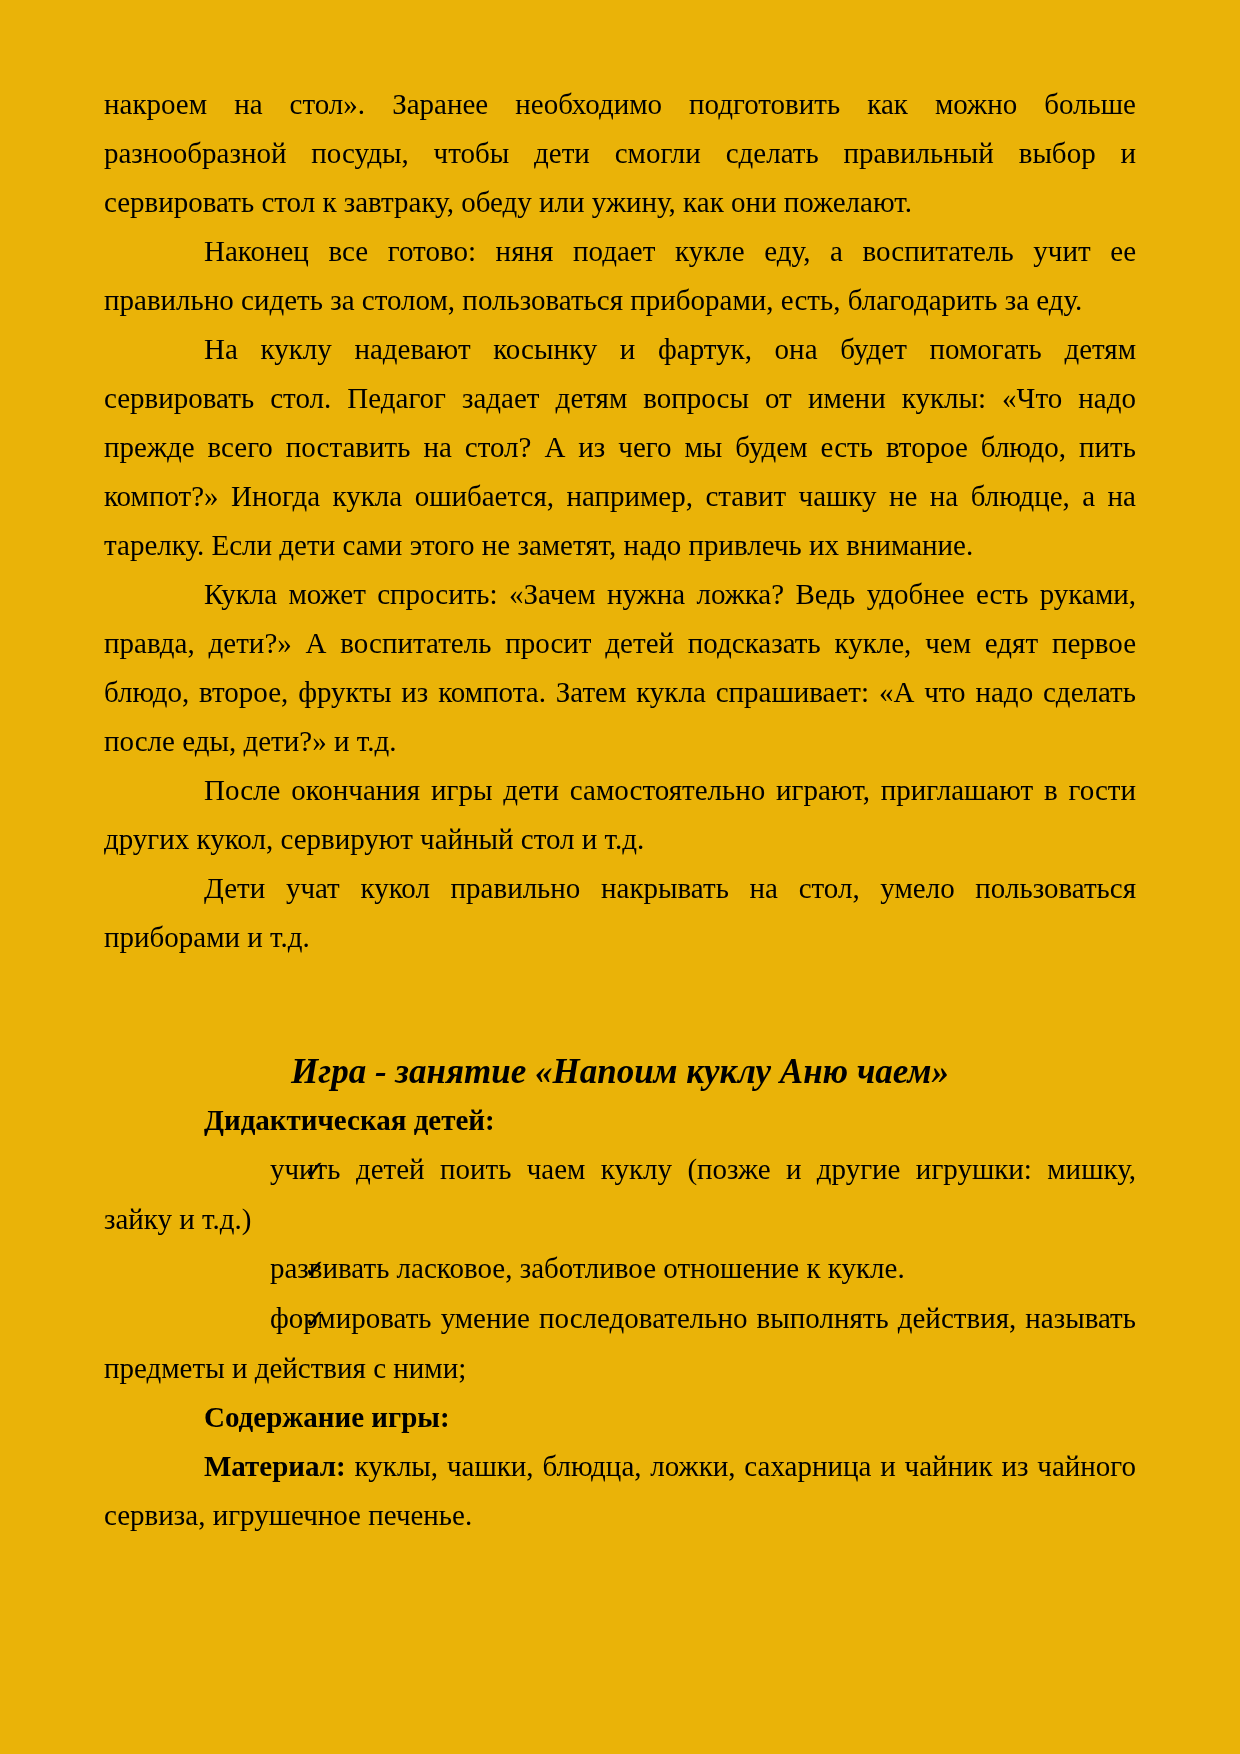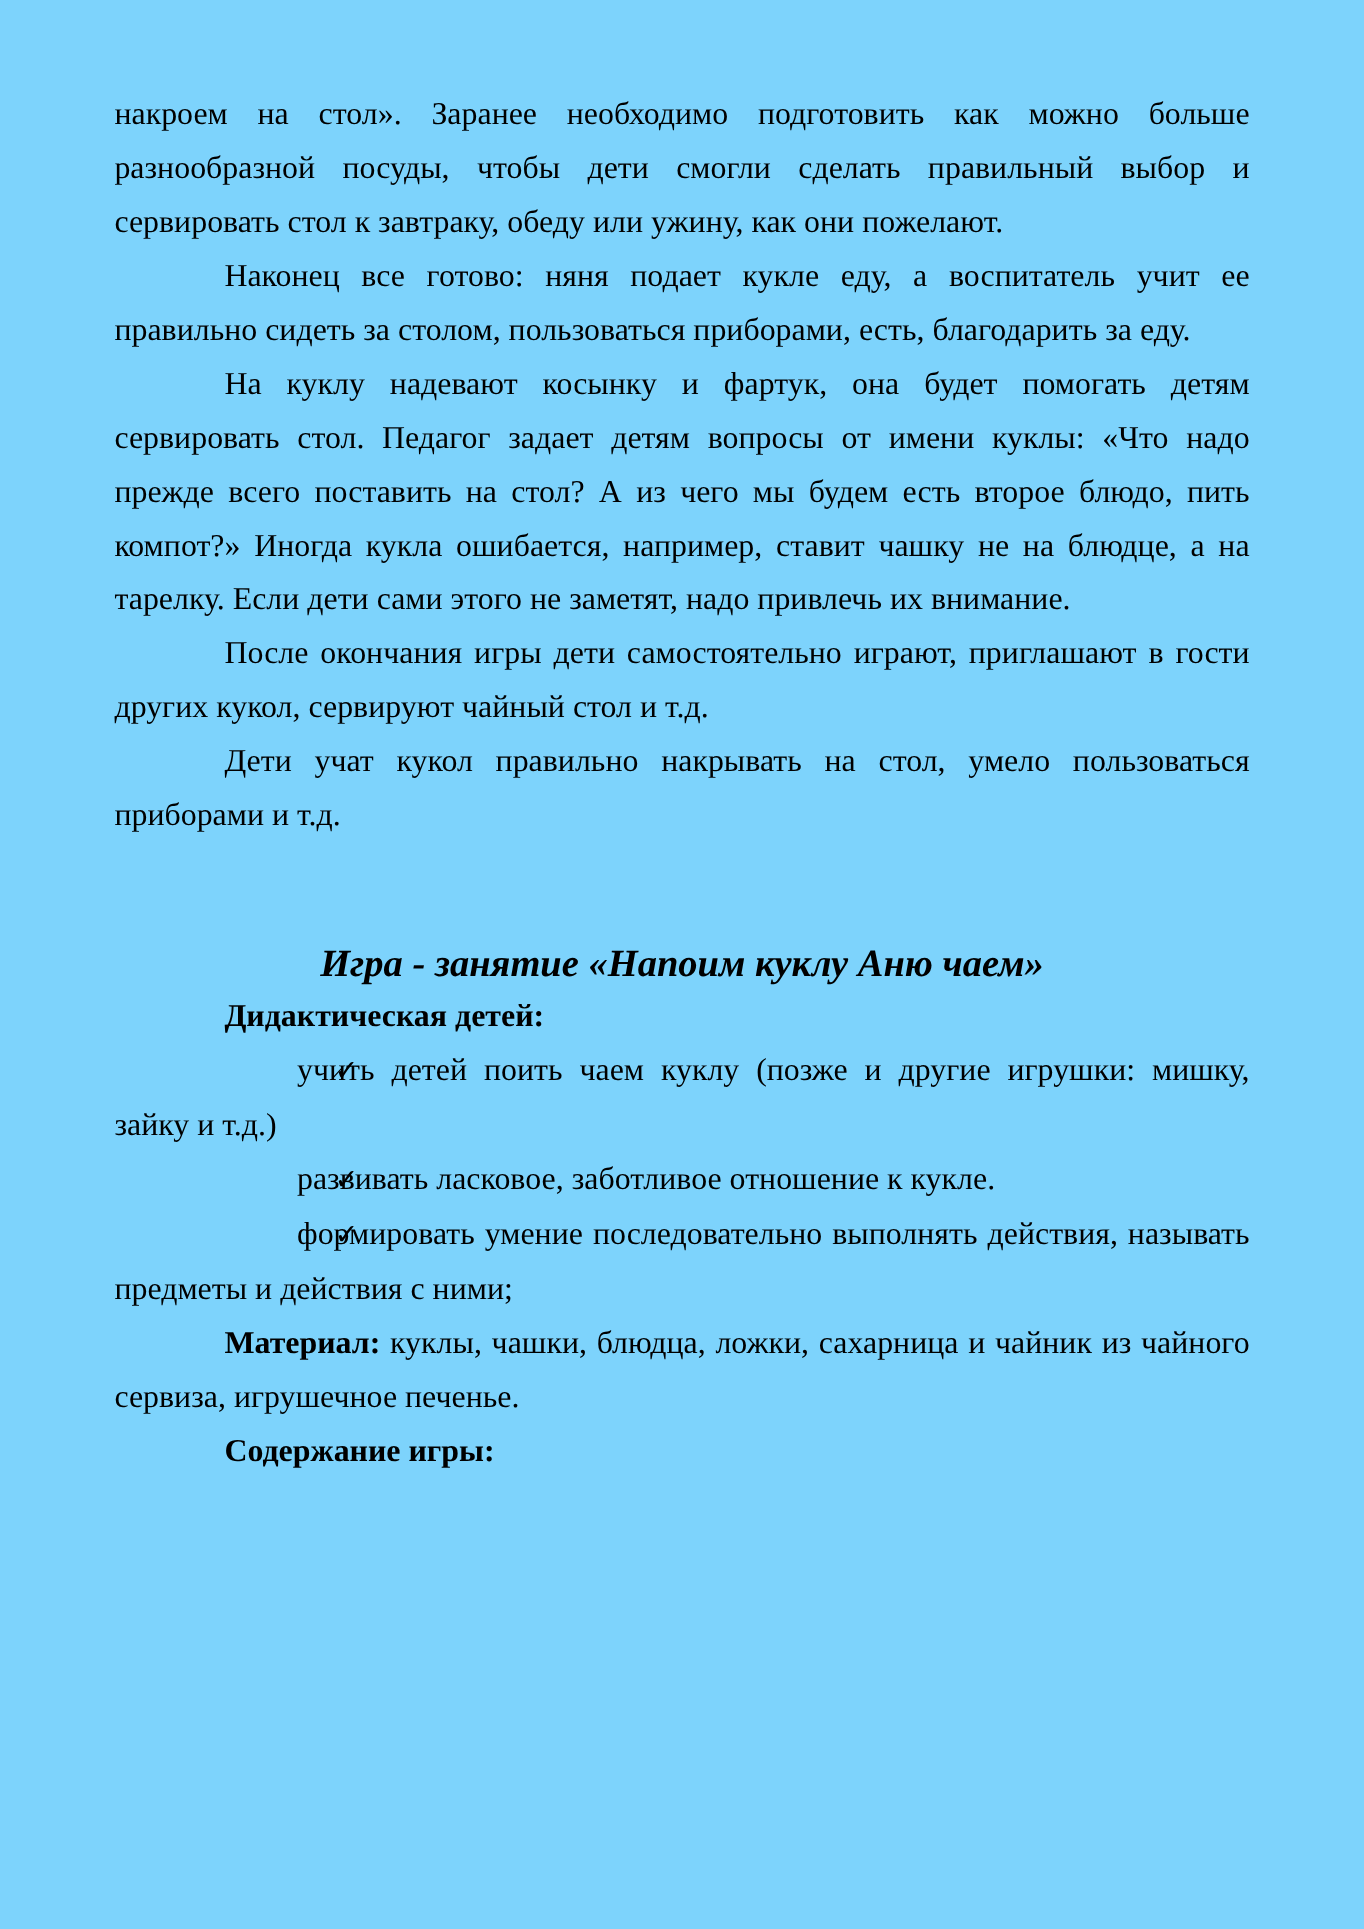--- a/index.html
+++ b/index.html
@@ -5,21 +5,21 @@
   html, body {
     margin: 0;
     padding: 0;
     background: #ffffff;
   }
   .page {
     position: relative;
     width: 1240px;
     height: 1754px;
     margin: 0 auto;
-    background: #7dd3fc;
+    background: #eab308;
     color: #000000;
     box-sizing: border-box;
     padding: 80px 104px 0 104px;
     font-family: "Liberation Serif", "DejaVu Serif", serif;
     font-size: 29px;
     line-height: 49px;
     overflow: hidden;
   }
   .para {
     margin: 0;
@@ -57,33 +57,34 @@
 <body>
 
 <div class="page">
 
   <p class="para cont">накроем на стол». Заранее необходимо подготовить как можно больше разнообразной посуды, чтобы дети смогли сделать правильный выбор и сервировать стол к завтраку, обеду или ужину, как они пожелают.</p>
 
   <p class="para">Наконец все готово: няня подает кукле еду, а воспитатель учит ее правильно сидеть за столом, пользоваться приборами, есть, благодарить за еду.</p>
 
   <p class="para">На куклу надевают косынку и фартук, она будет помогать детям сервировать стол. Педагог задает детям вопросы от имени куклы: «Что надо прежде всего поставить на стол? А из чего мы будем есть второе блюдо, пить компот?» Иногда кукла ошибается, например, ставит чашку не на блюдце, а на тарелку. Если дети сами этого не заметят, надо привлечь их внимание.</p>
 
+  <p class="para">Кукла может спросить: «Зачем нужна ложка? Ведь удобнее есть руками, правда, дети?» А воспитатель просит детей подсказать кукле, чем едят первое блюдо, второе, фрукты из компота. Затем кукла спрашивает: «А что надо сделать после еды, дети?» и т.д.</p>
 
   <p class="para">После окончания игры дети самостоятельно играют, приглашают в гости других кукол, сервируют чайный стол и т.д.</p>
 
 
   <p class="para">Дети учат кукол правильно накрывать на стол, умело пользоваться приборами и т.д.</p>
 
   <h2 class="heading">Игра - занятие «Напоим куклу Аню чаем»</h2>
 
   <p class="para bold">Дидактическая детей:</p>
 
   <p class="para check-item"><span class="check">✓</span><span>учить детей поить чаем куклу (позже и другие игрушки: мишку, зайку и т.д.)</span></p>
 
   <p class="para check-item"><span class="check">✓</span><span>развивать ласковое, заботливое отношение к кукле.</span></p>
 
   <p class="para check-item"><span class="check">✓</span><span>формировать умение последовательно выполнять действия, называть предметы и действия с ними;</span></p>
 
+  <p class="para bold">Содержание игры:</p>
+
   <p class="para"><span class="material-label">Материал:</span><span> куклы, чашки, блюдца, ложки, сахарница и чайник из чайного сервиза, игрушечное печенье.</span></p>
-
-  <p class="para bold">Содержание игры:</p>
 
 </div>
 
 </body></html>

